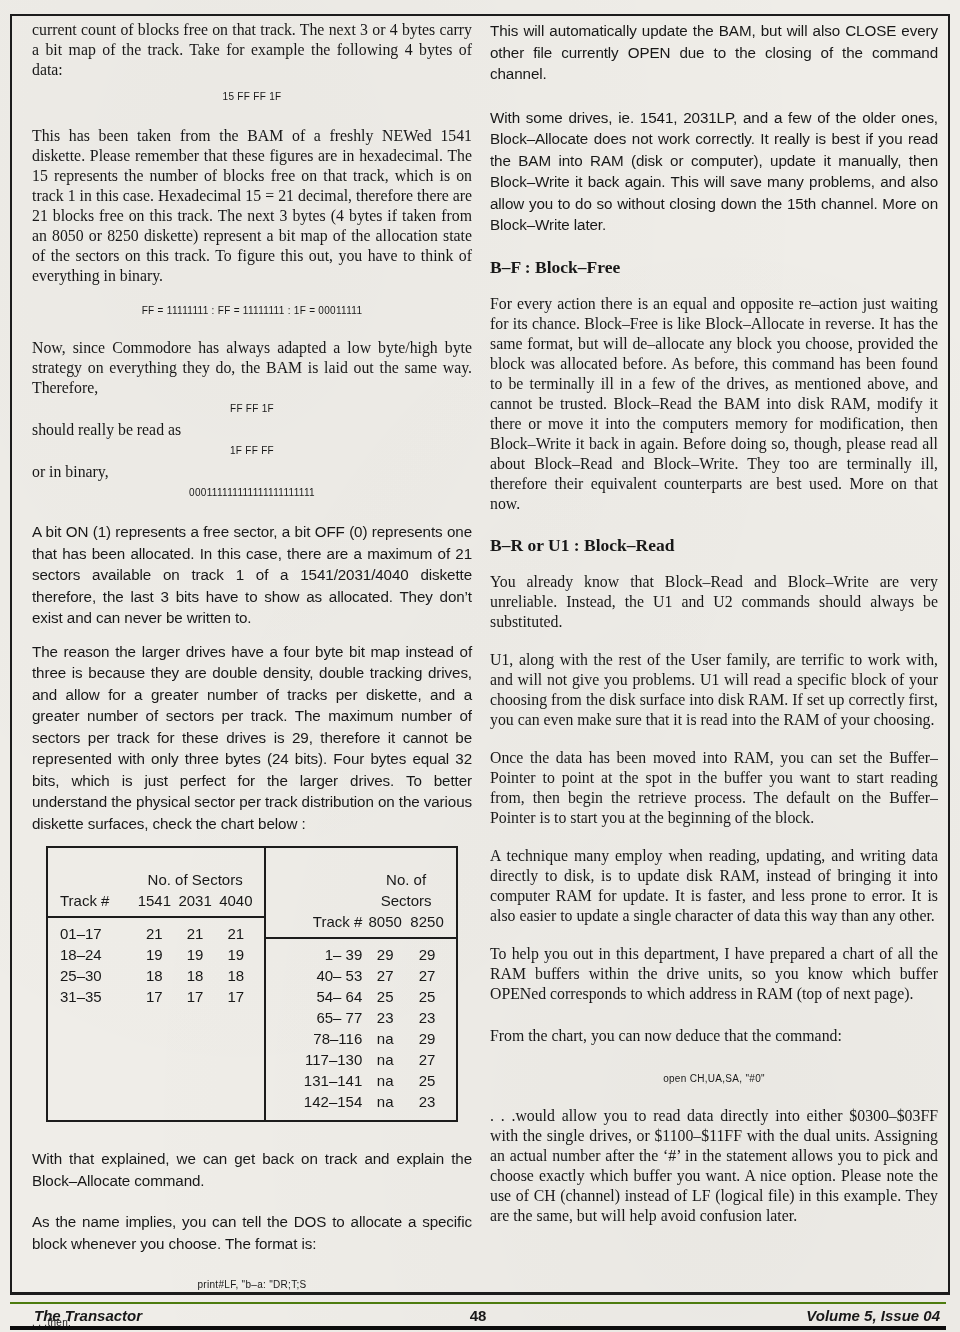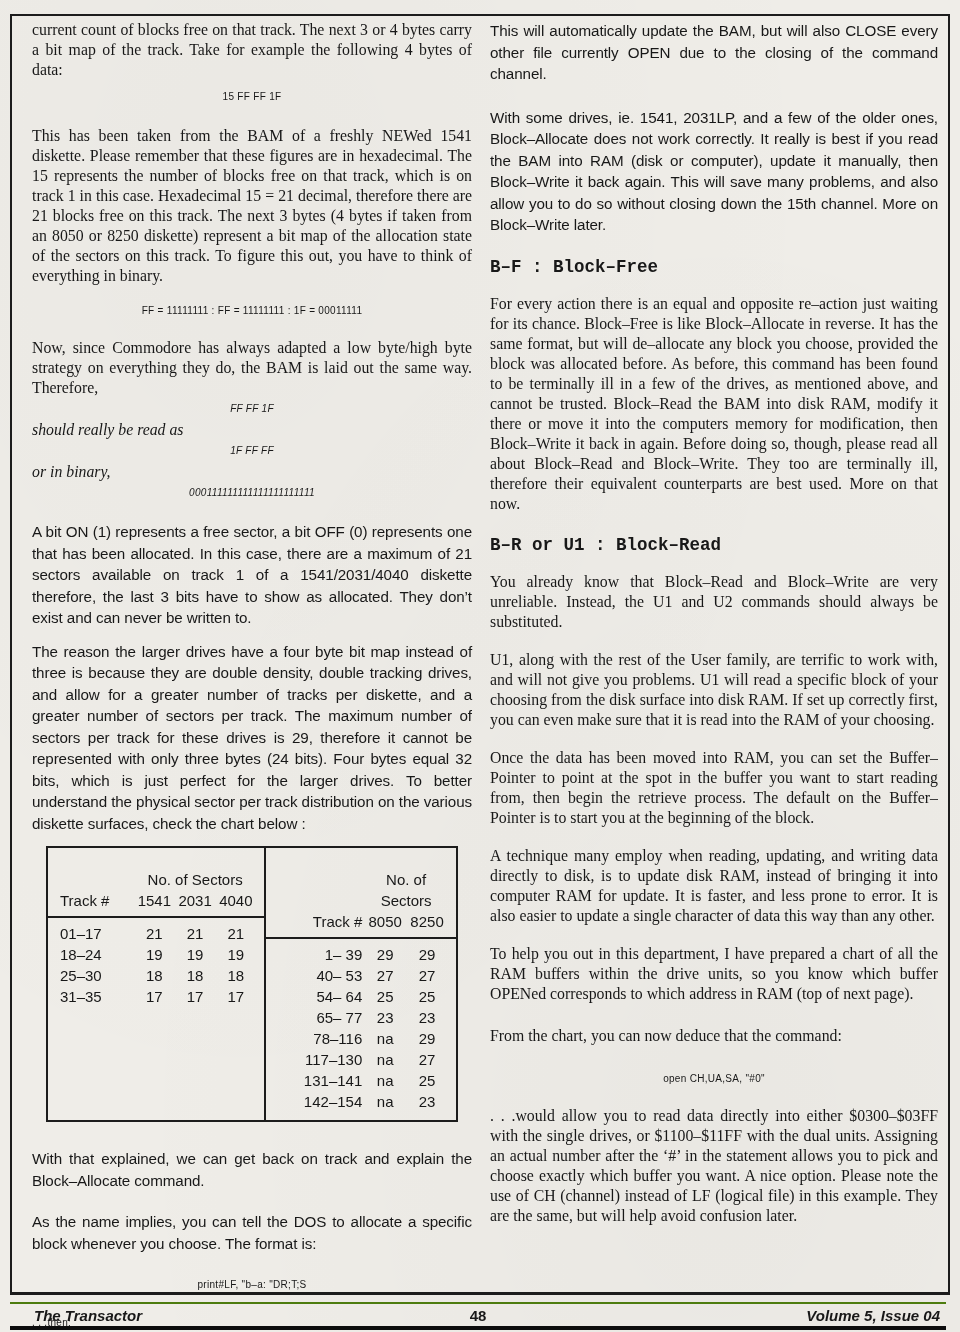--- a/index.html
+++ b/index.html
@@ -17,22 +17,22 @@
     border:2px solid #1c1c1c;border-bottom-width:3px;
   }
   .col{position:absolute;top:20px;}
   .col-left{left:32px;width:440px;}
   .col-right{left:490px;width:448px;}
   p{margin:0;text-align:justify;}
   .serif{font-family:"Liberation Serif", serif;font-size:15.8px;line-height:20px;}
   .sans{font-family:"Liberation Sans", sans-serif;font-size:15.2px;line-height:21.5px;letter-spacing:-0.1px;}
   .code{font-family:"Liberation Sans", sans-serif;font-size:10px;line-height:22px;letter-spacing:0.3px;}
   .center{text-align:center;}
-  .flow{line-height:21px;font-style:italic;}
-  .heading{font-family:Liberation Mono, monospace;font-weight:700;font-size:17.5px;line-height:22px;margin:0;text-align:left;}
+  .flow{line-height:21px;}
+  .heading{font-family:Liberation Serif, serif;font-weight:700;font-size:17.5px;line-height:22px;margin:0;text-align:left;}
   .mt6{margin-top:6px;}  .mt12{margin-top:12px;} .mt14{margin-top:14px;}
   .mt16{margin-top:16px;} .mt18{margin-top:18px;} .mt20{margin-top:20px;}
   .mt22{margin-top:22px;} .mt26{margin-top:26px;}
 
   
   .sector-table{
     display:flex;margin:12px 0 0 14px;width:408px;
     border:2px solid #1c1c1c;
     font-family:"Liberation Sans", sans-serif;font-size:15px;
   }

